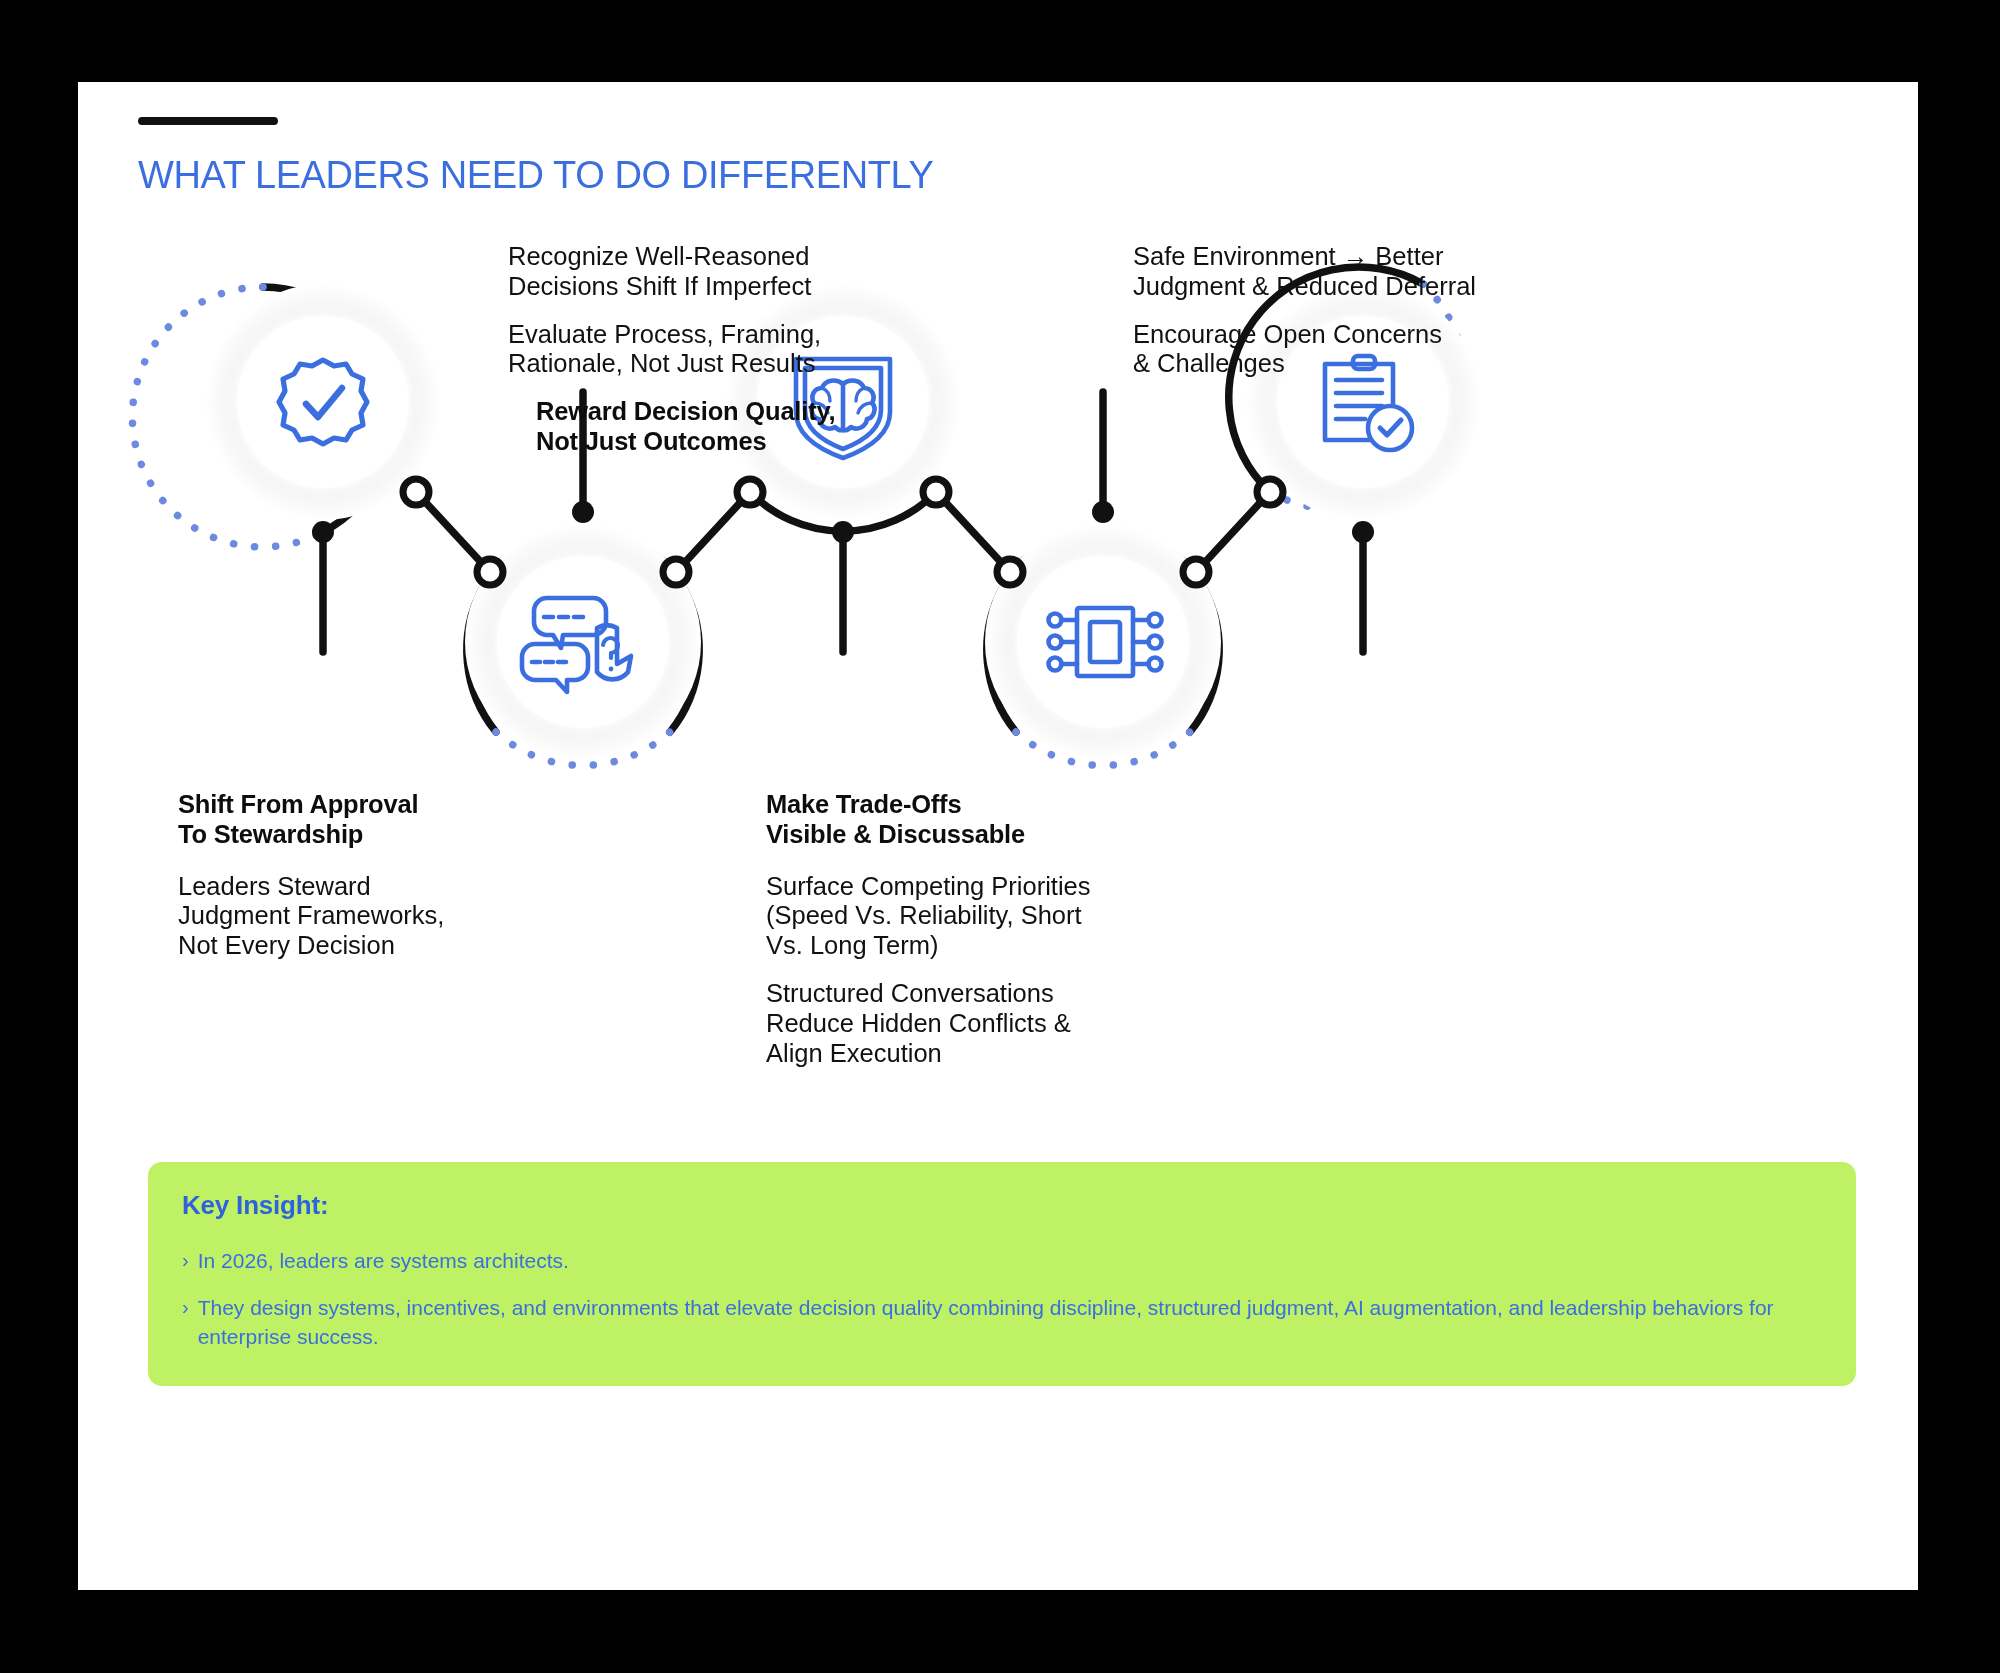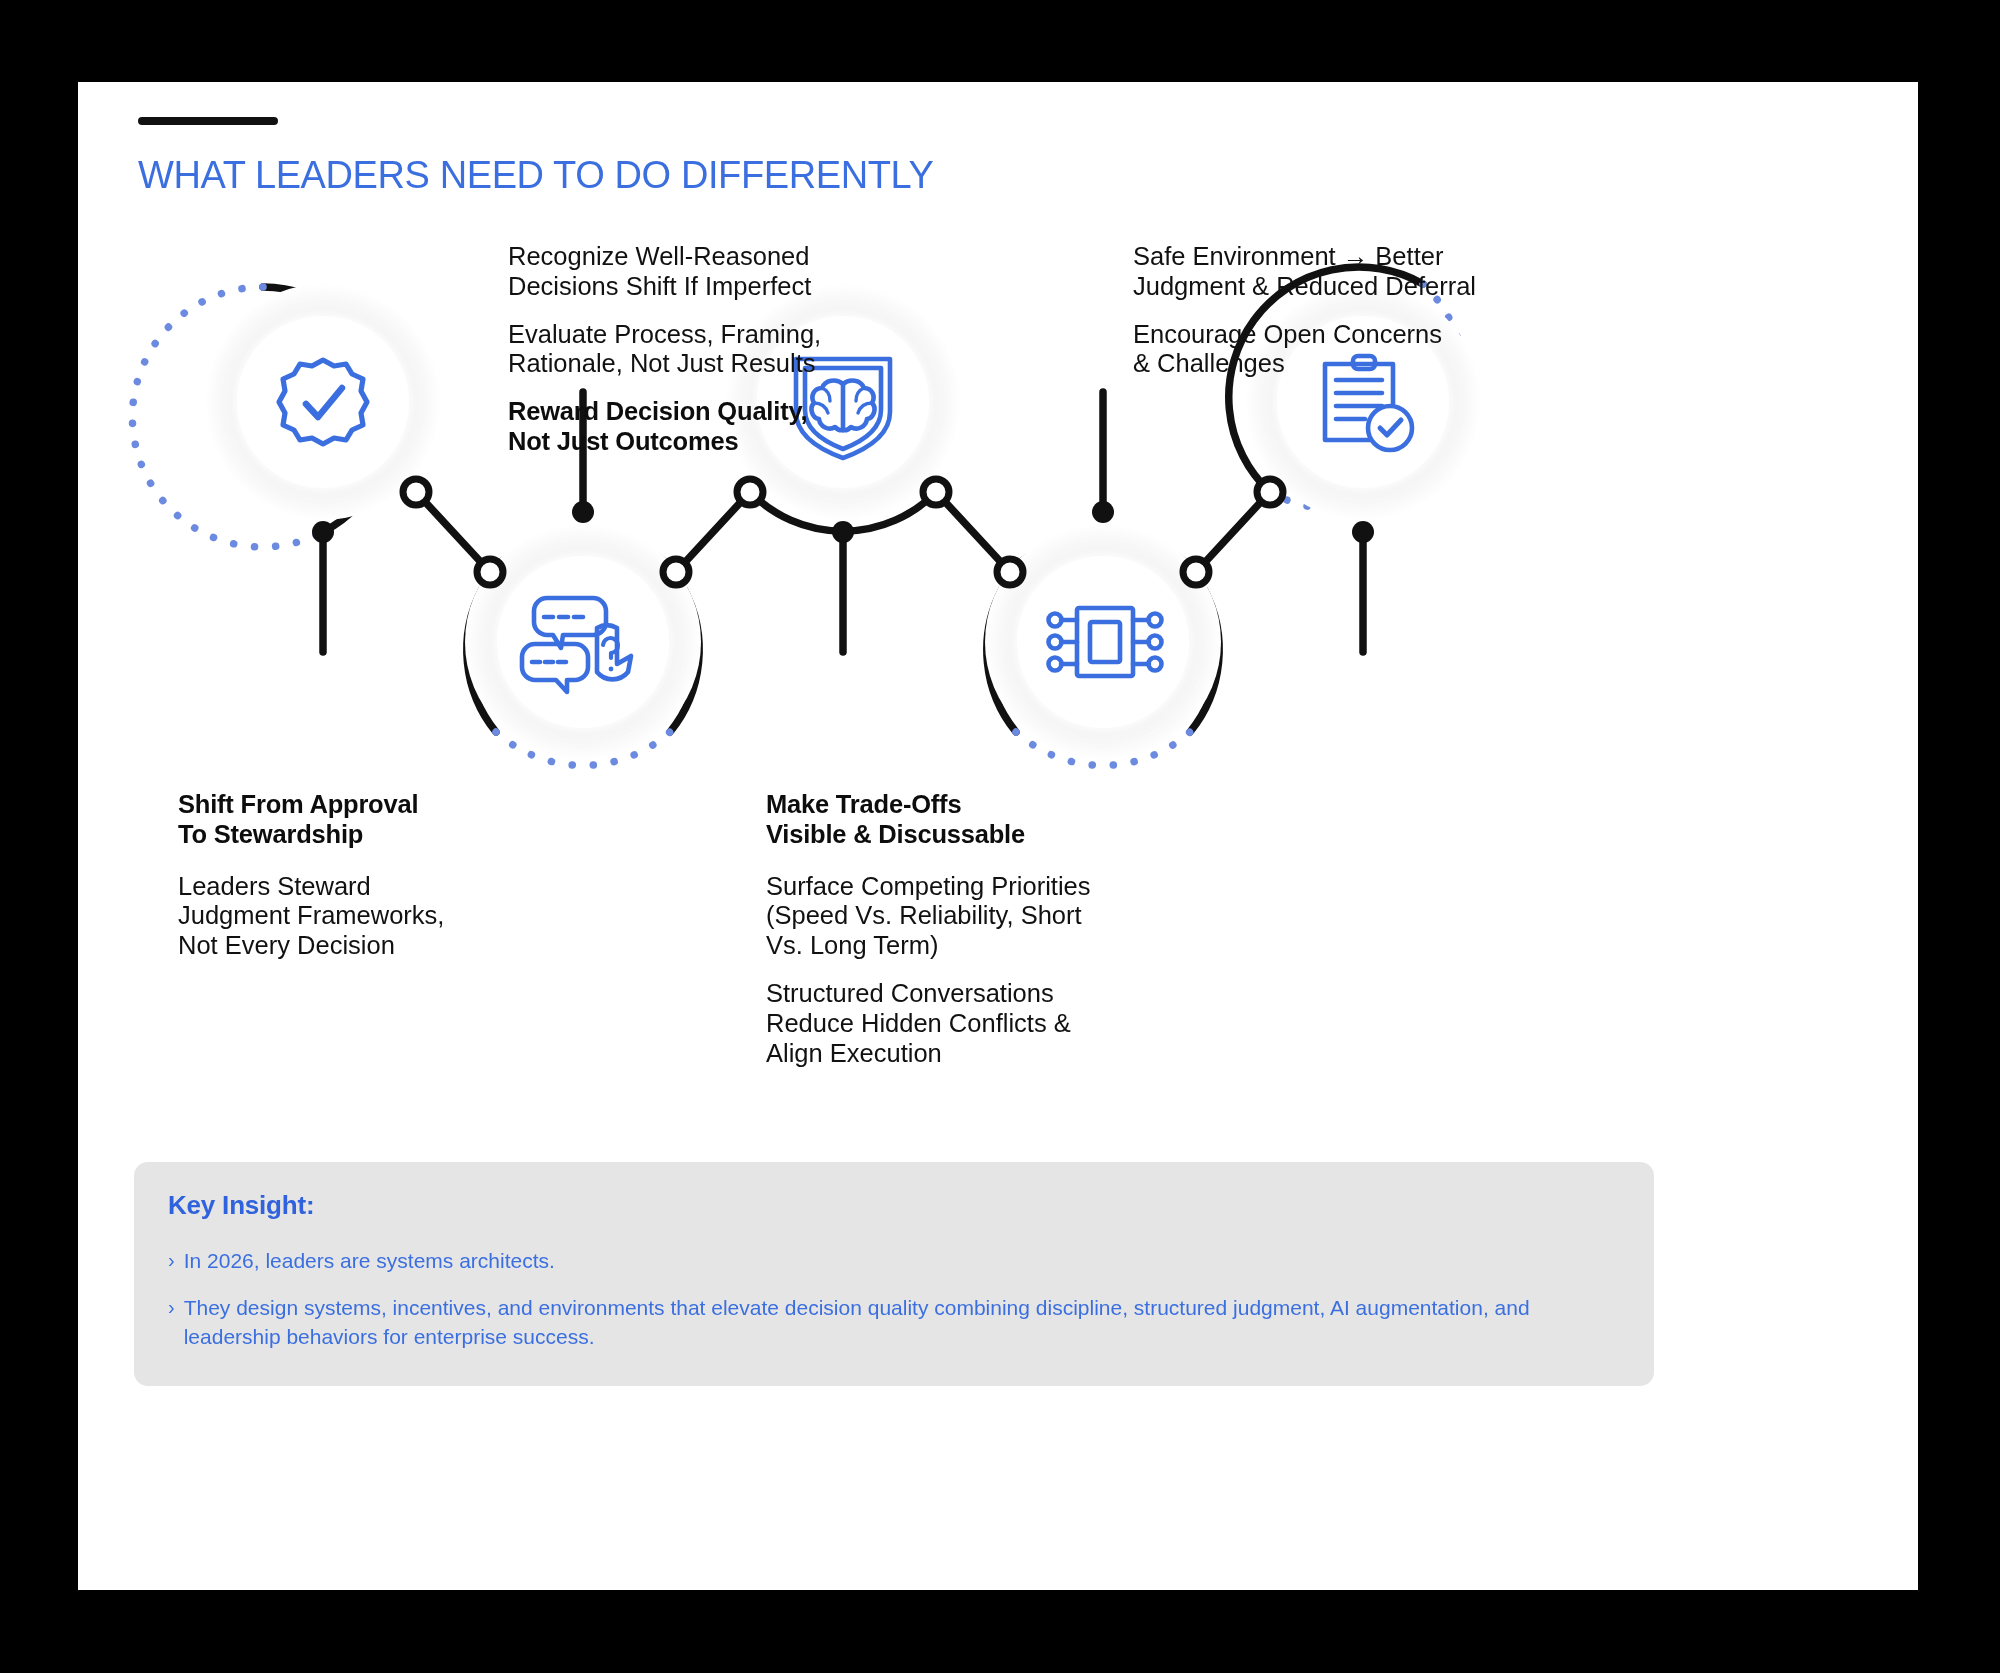--- a/index.html
+++ b/index.html
@@ -40,33 +40,34 @@
   .sub {
     font-size: 25.5px; line-height: 1.17; color: #111111;
     font-family: "Liberation Sans", sans-serif;
     margin-bottom: 18px; white-space: pre-line;
   }
   .lead {
     font-size: 25.5px; line-height: 1.17; color: #0d0d0d;
     font-weight: 700; letter-spacing: -0.2px;
     font-family: "Liberation Sans", sans-serif;
     white-space: pre-line;
+    margin-left: 28px;
   }
   .title-bold {
     font-size: 25.5px; line-height: 1.17; color: #0d0d0d;
     font-weight: 700; letter-spacing: -0.2px;
     font-family: "Liberation Sans", sans-serif;
     margin-bottom: 22px; white-space: pre-line;
   }
 
   
   #key-insight {
-    position: absolute; left: 56px; top: 1080px;
-    width: 1520px; padding: 28px 34px 34px 34px;
-    background: #e5e5e5; border-radius: 14px;
+    position: absolute; left: 70px; top: 1080px;
+    width: 1708px; padding: 28px 34px 34px 34px;
+    background: #bef264; border-radius: 14px;
   }
   #ki-title {
     font-size: 26px; font-weight: 700; color: #2F62DC;
     letter-spacing: -0.2px; margin-bottom: 26px;
   }
   .ki-row { display: flex; gap: 9px; margin-bottom: 18px; }
   .ki-row:last-child { margin-bottom: 0; }
   .ki-chev { color: #3B6FE0; font-size: 20px; line-height: 1.35; flex: 0 0 auto; }
   .ki-text { color: #3B6FE0; font-size: 21px; line-height: 1.38; }
 </style>

